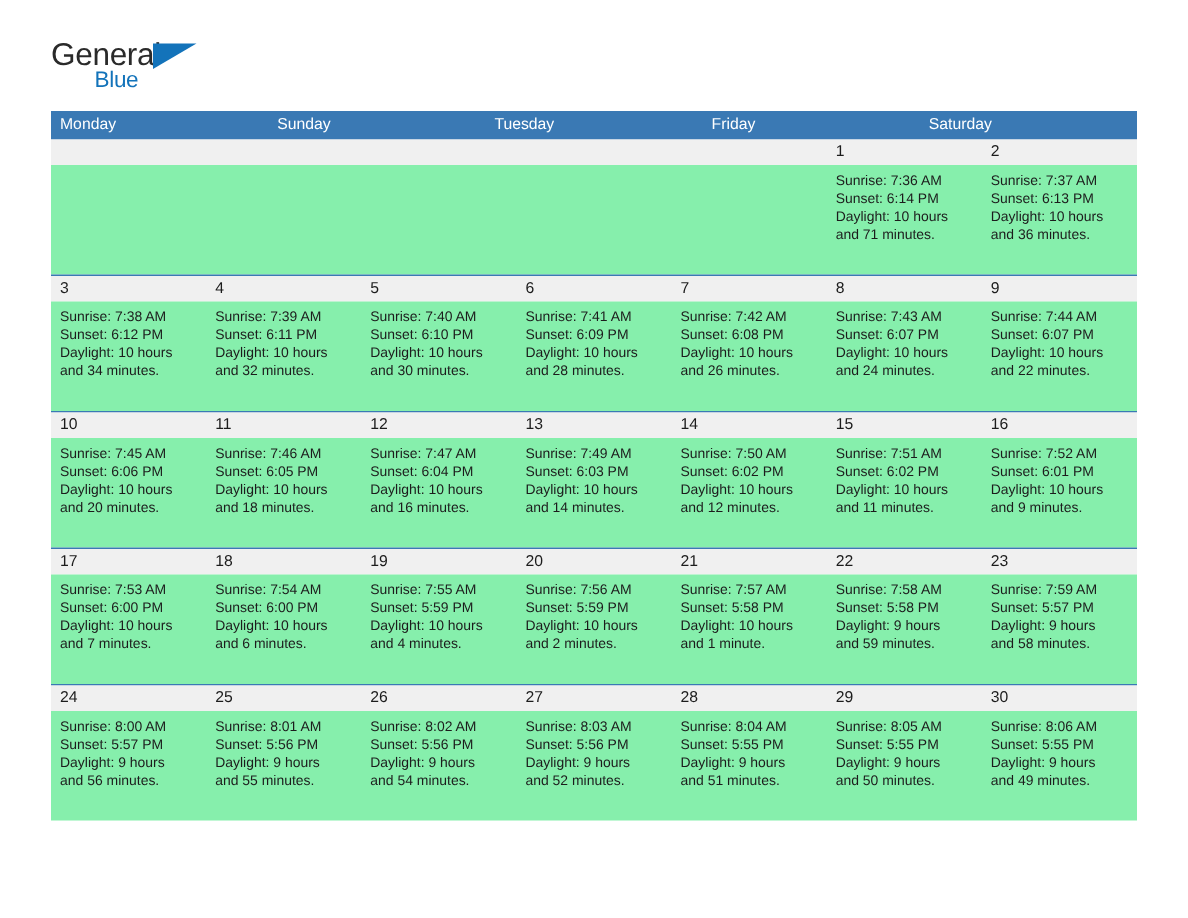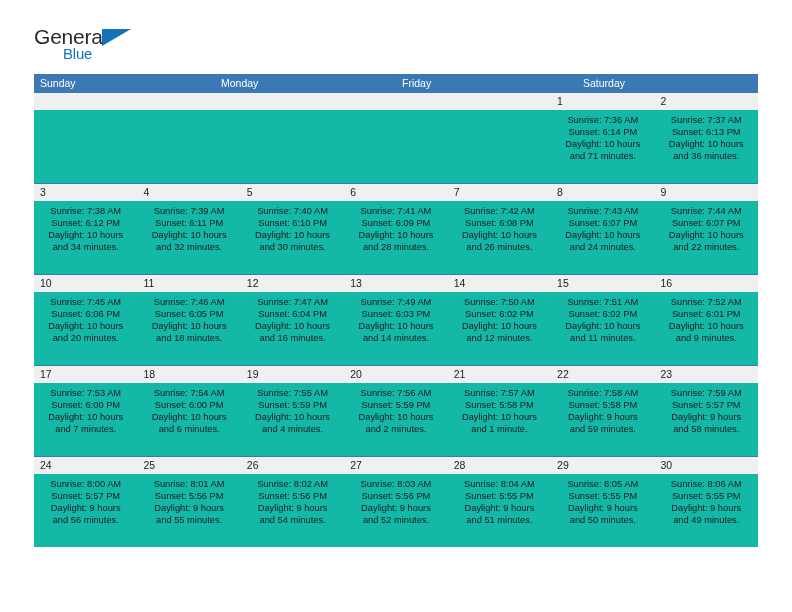--- a/index.html
+++ b/index.html
@@ -110,22 +110,21 @@
   .daynum {
     flex: 1 1 0;
     font-size: 10.5px;
     line-height: 17px;
     padding-left: 6px;
     color: #1c1c1c;
   }
   .week-details {
     display: flex;
     height: 73px;
-    background: #14b8a6;
-    text-align: center;
+    background: #86efac;
   }
   .detail {
     flex: 1 1 0;
     padding: 4px 6px 0 6px;
     font-size: 9.3px;
     line-height: 12.1px;
     color: #1c1c1c;
   }
   .detail div { white-space: nowrap; }
 </style>
@@ -140,22 +139,23 @@
       <span class="logo-general">General</span>
       <span class="logo-tri"></span>
       <span class="logo-blue">Blue</span>
     </div>
 
 
   </div>
 
   <div class="calendar">
     <div class="weekday-row" id="weekday-row">
+        <div class="weekday">Monday</div>
         <div class="weekday">Sunday</div>
-        <div class="weekday">Monday</div>
+        <div class="weekday">Tuesday</div>
         <div class="weekday">Friday</div>
         <div class="weekday">Saturday</div>
       </div>
     <div id="weeks-container">
         <div class="week">
           <div class="week-daynums">
             <div class="daynum"></div>
             <div class="daynum"></div>
             <div class="daynum"></div>
             <div class="daynum"></div>

